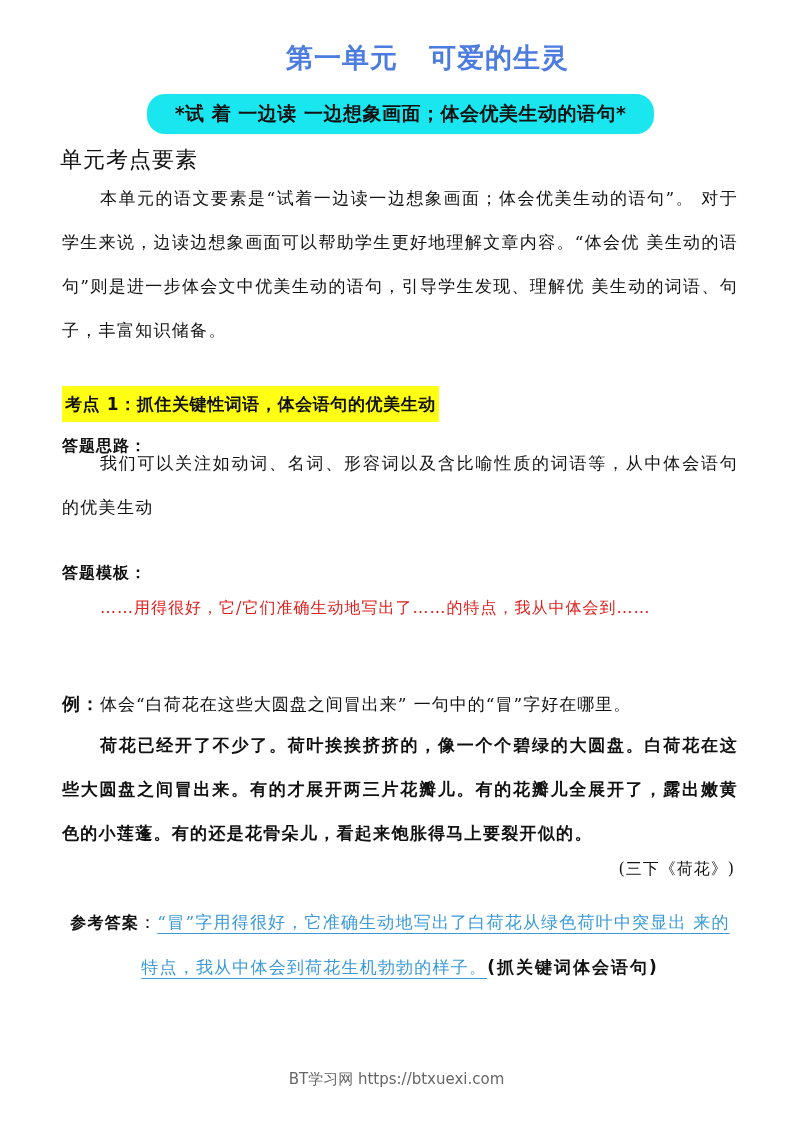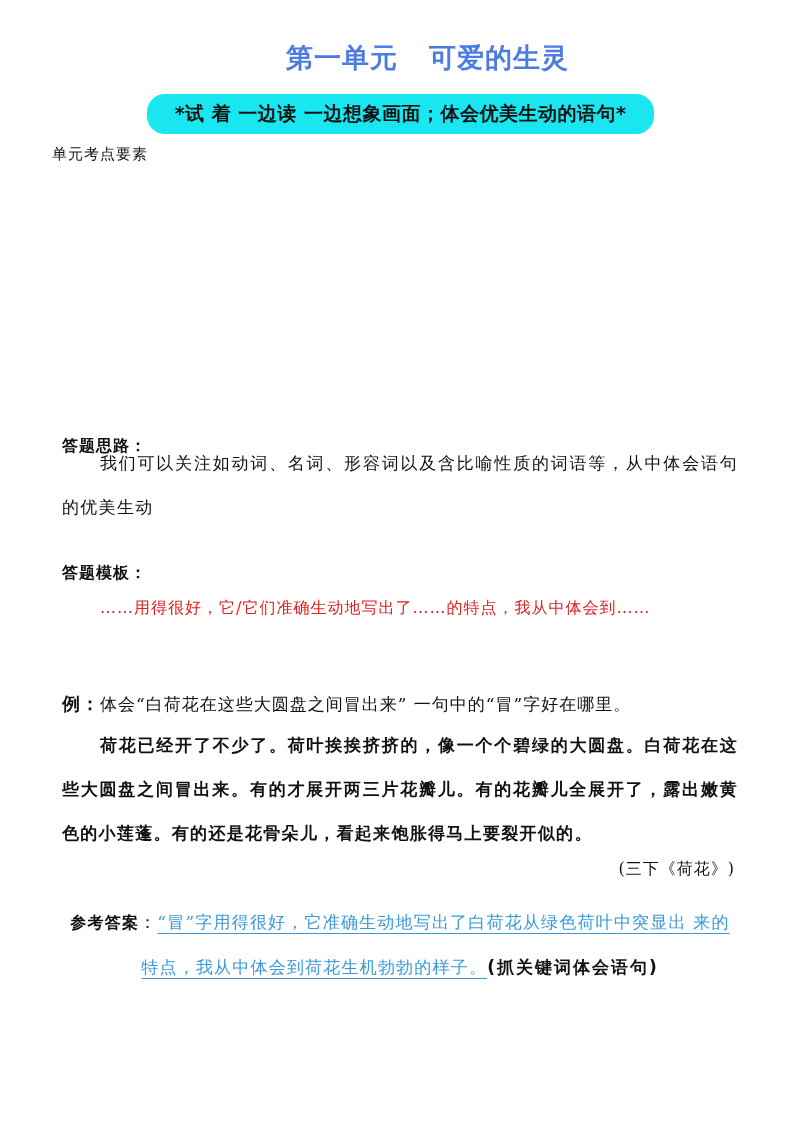--- a/index.html
+++ b/index.html
@@ -61,22 +61,22 @@
       font-size: 17px;
       line-height: 44px;
       letter-spacing: 1.3px;
     }
     .para {
       text-indent: 38px;
       text-align: justify;
     }
     .heading-plain {
       position: absolute;
-      left: 52px;
-      font-size: 15px;
+      left: 60px;
+      font-size: 22px;
       letter-spacing: 1px;
     }
     .kaodian {
       position: absolute;
       left: 62px;
       top: 386px;
       height: 36px;
       padding: 0 3px;
       background: #ffff14;
       display: flex;
@@ -178,21 +178,25 @@
 <div class="page">
 
   <div class="title">第一单元   可爱的生灵</div>
 
   <div class="banner">
     <span>*试 着 一边读 一边想象画面；体会优美生动的语句*</span>
   </div>
 
   <div class="heading-plain" style="top:145px;">单元考点要素</div>
 
-
+  <div class="text para" style="top:176px;">本单元的语文要素是“试着一边读一边想象画面；体会优美生动的语句”。 对于学生来说，边读边想象画面可以帮助学生更好地理解文章内容。“体会优  美生动的语句”则是进一步体会文中优美生动的语句，引导学生发现、理解优  美生动的词语、句子，丰富知识储备。</div>
+
+  <div class="kaodian">
+    <span>考点 1：抓住关键性词语，体会语句的优美生动</span>
+  </div>
 
   <div class="bold-label" style="top:436px;">答题思路：</div>
 
   <div class="text para" style="top:441px;">我们可以关注如动词、名词、形容词以及含比喻性质的词语等，从中体会语句的优美生动</div>
 
   <div class="bold-label" style="top:563px;">答题模板：</div>
 
   <div class="template-line">……用得很好，它/它们准确生动地写出了……的特点，我从中体会到……</div>
 
   <div class="example-line">
@@ -201,14 +205,15 @@
 
   <div class="text para" style="top:723px;font-weight:bold;">荷花已经开了不少了。荷叶挨挨挤挤的，像一个个碧绿的大圆盘。白荷花在这些大圆盘之间冒出来。有的才展开两三片花瓣儿。有的花瓣儿全展开了，露出嫩黄色的小莲蓬。有的还是花骨朵儿，看起来饱胀得马上要裂开似的。</div>
 
   <div class="source">(三下《荷花》)</div>
 
   <div class="answer">
     <span class="ans-label">参考答案</span><span>：</span><span class="ans-text">“冒”字用得很好，它准确生动地写出了白荷花从绿色荷叶中突显出 来的特点，我从中体会到荷花生机勃勃的样子。</span><span class="ans-tag">(抓关键词体会语句)</span>
   </div>
 
 
+  <div class="watermark">BT学习网 https://btxuexi.com</div>
 
 </div>
 
 </body></html>

